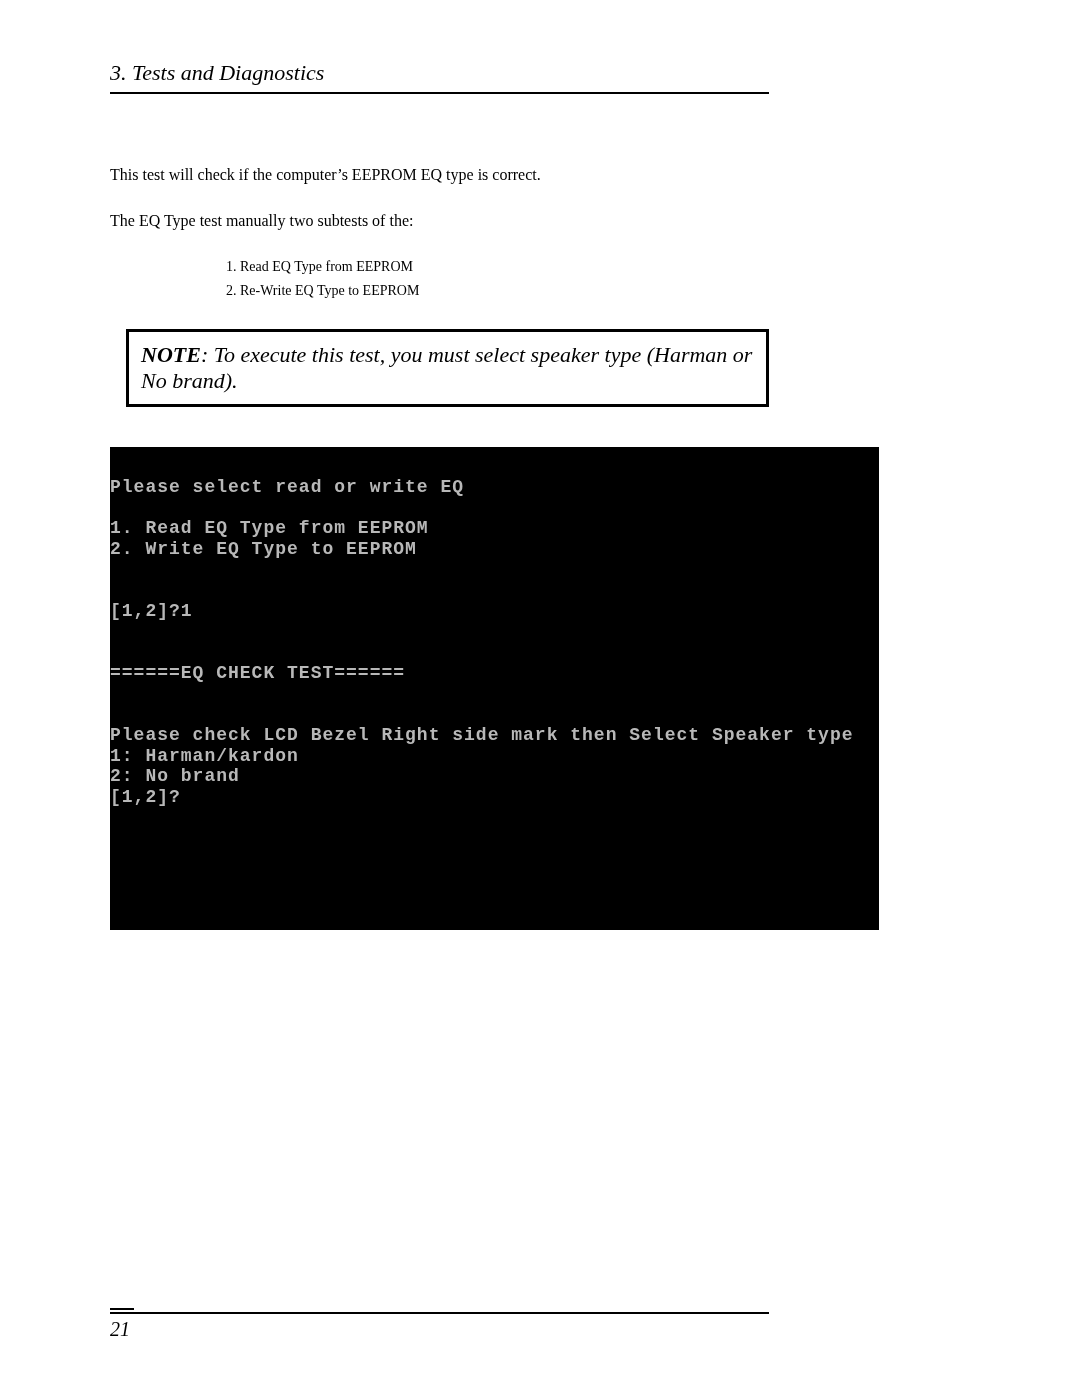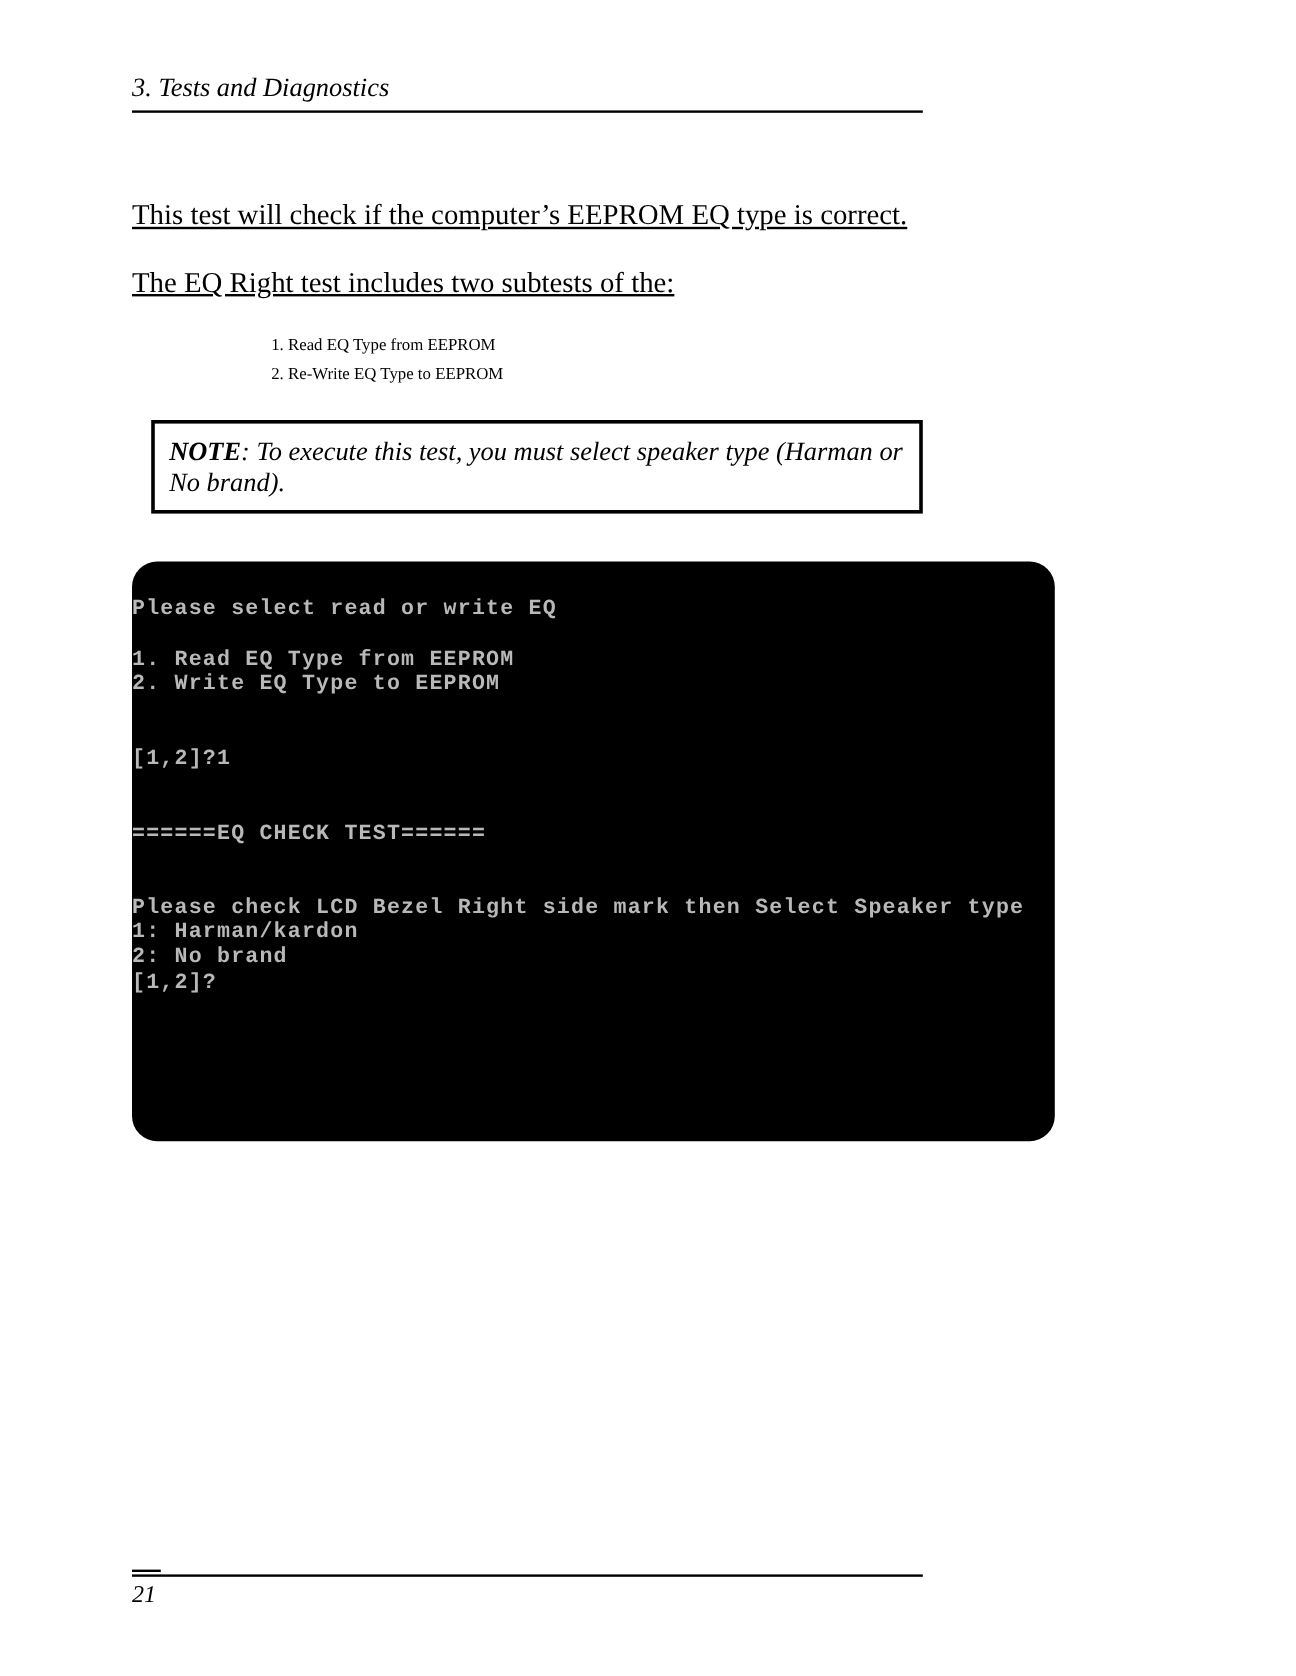--- a/index.html
+++ b/index.html
@@ -28,24 +28,23 @@
     border-top: 2.5px solid #000;
     margin: 0 0 70px 0;
   }
   h2.section-heading {
     font-family: Arial, Helvetica, sans-serif;
     font-weight: 700;
     font-size: 25px;
     margin: 30px 0 38px 0;
   }
   p.body {
-    font-size: 24px;
+    font-size: 16px;
     margin: 0 0 24px 0;
     line-height: 1.35;
-    text-decoration: underline;
   }
   ol.subtests {
     font-size: 14px;
     margin: 0 0 26px 0;
     padding-left: 130px;
     line-height: 1.7;
   }
   .note-box {
     border: 3px solid #000;
     padding: 10px 12px;
@@ -63,21 +62,20 @@
     background: #000;
     color: #b8b8b8;
     font-family: "Courier New", Courier, monospace;
     font-weight: 700;
     font-size: 18px;
     line-height: 1.15;
     padding: 30px 0 60px 0;
     margin: 16px -110px 40px 0; 
     white-space: pre;
     letter-spacing: 1px;
-    border-radius: 21px;
   }
   .footer {
     position: absolute;
     left: 110px;
     right: 110px;
     bottom: 56px;
   }
   .foot-rule-short {
     width: 24px;
     border: none;
@@ -98,21 +96,21 @@
 <body>
 
 <div class="page">
 
   <div class="running-head">3.  Tests and Diagnostics</div>
   <hr class="head-rule">
 
 
   <p class="body">This test will check if the computer’s EEPROM EQ type is correct.</p>
 
-  <p class="body">The EQ Right test includes two subtests of the:</p>
+  <p class="body">The EQ Type test manually two subtests of the:</p>
 
   <ol class="subtests">
     <li>Read EQ Type from EEPROM</li>
     <li>Re-Write EQ Type to EEPROM</li>
   </ol>
 
   <div class="note-box">
     <span class="note-label">NOTE</span><span class="note-text">:  To execute this test, you must select speaker type (Harman or No brand).</span>
   </div>
 

